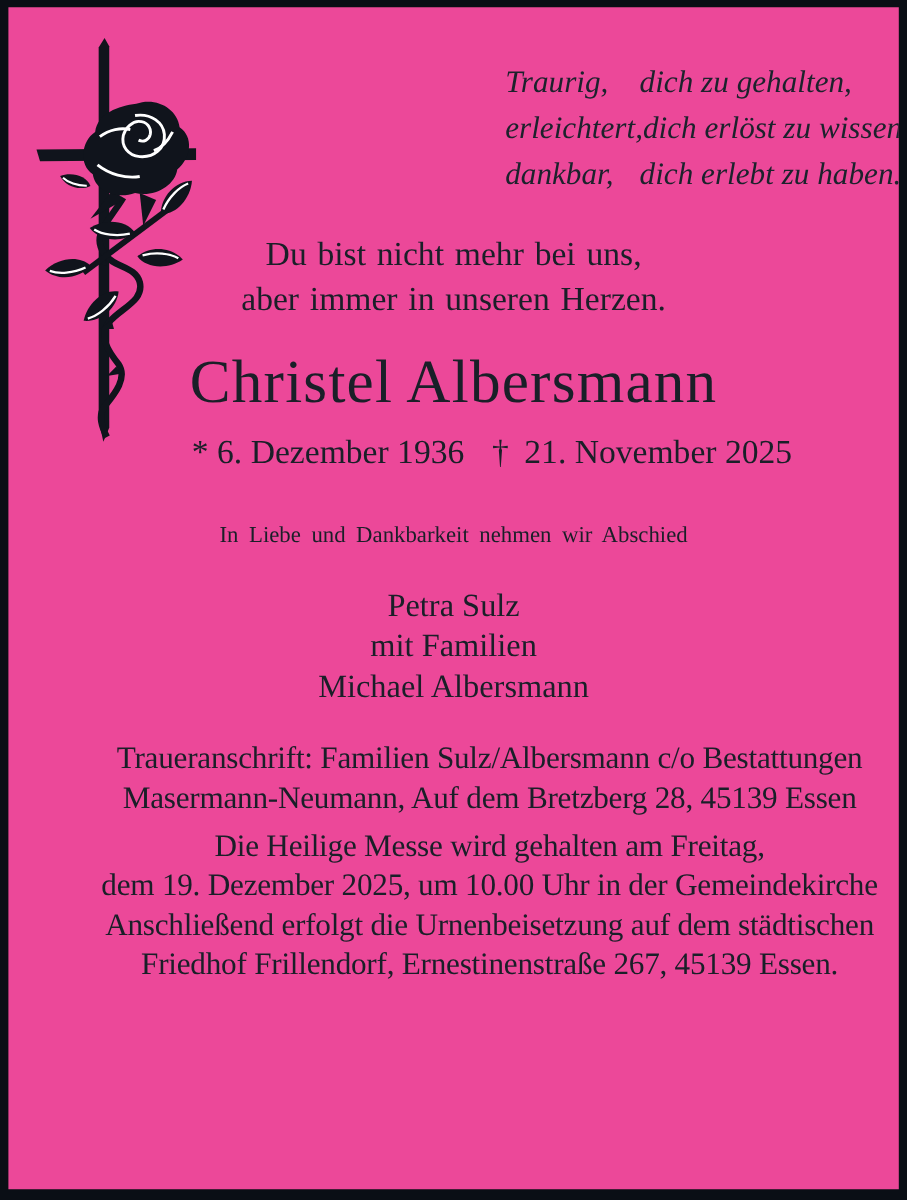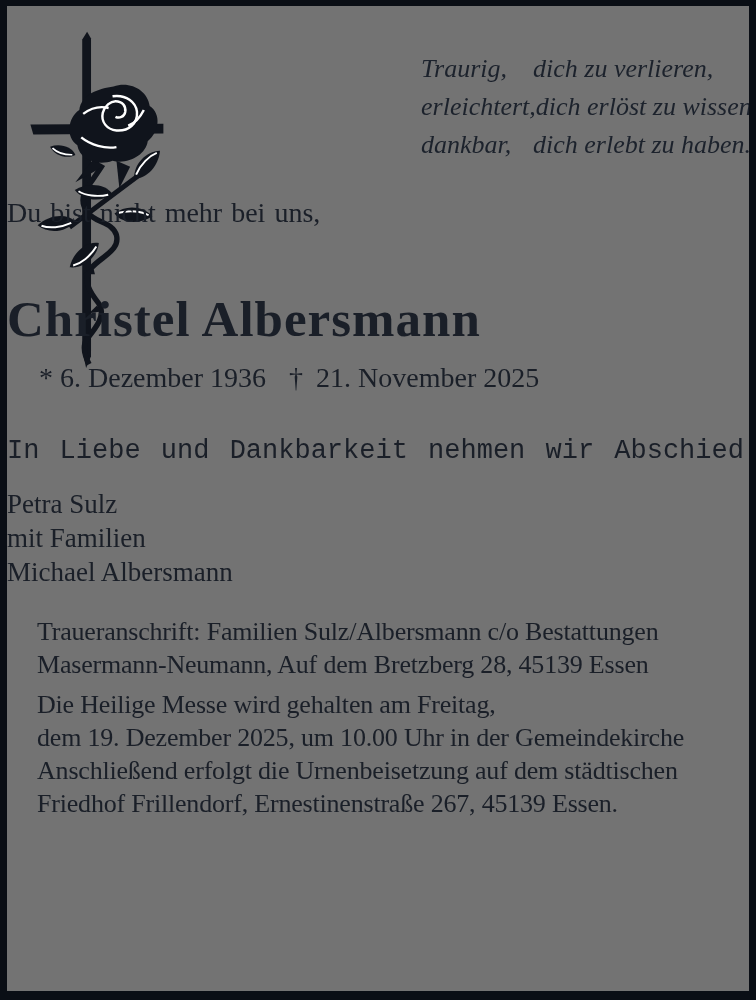--- a/index.html
+++ b/index.html
@@ -6,21 +6,21 @@
     margin: 0;
     padding: 0;
     background: #ffffff;
     font-family: "Liberation Serif", "DejaVu Serif", serif;
   }
   .sheet {
     position: relative;
     width: 756px;
     height: 1000px;
     box-sizing: border-box;
-    background: #737373;
+    background: #ec4899;
     border-style: solid;
     border-color: #0a0e15;
     border-width: 6px 7px 9px 7px;
     overflow: hidden;
     color: #1a1f28;
   }
   
   .rose-art {
     position: absolute;
     left: 10px;
@@ -39,45 +39,45 @@
     color: #1c222c;
     white-space: nowrap;
   }
   .ep-row { display: flex; }
   .ep-left { display: inline-block; min-width: 112px; }
   
   .centered {
     position: absolute;
     left: 0;
     width: 742px;
+    text-align: center;
   }
   .intro {
     top: 188px;
     font-size: 28px;
     line-height: 37px;
     word-spacing: 2px;
   }
   .name {
     top: 284px;
     font-size: 51px;
-    font-weight: bold;
+    font-weight: normal;
     margin: 0;
     letter-spacing: 1px;
   }
   .dates {
     top: 356px;
     font-size: 28px;
     margin-left: 32px;
   }
   .dates .death-sep { margin-left: 16px; margin-right: 6px; }
   .farewell {
     top: 430px;
-    font-size: 27px;
+    font-size: 19px;
     word-spacing: 4px;
-    font-family: Liberation Mono, monospace;
   }
   .mourners {
     top: 481px;
     font-size: 27px;
     line-height: 34px;
   }
   .body-block {
     font-size: 26px;
     line-height: 33px;
     letter-spacing: -0.2px;
@@ -142,34 +142,35 @@
         <path d="M66 96 C74 90 84 88 92 90"></path>
         <path d="M64 120 C74 128 88 132 100 130"></path>
         <path d="M128 92 C124 100 118 106 112 108"></path>
       </g>
     </g>
   </svg>
 
   <div class="epigraph">
     <div class="ep-row">
       <span class="ep-left">Traurig,</span>
-      <span class="ep-right">dich zu verlieren,</span>
+      <span class="ep-right">dich zu gehalten,</span>
     </div>
     <div class="ep-row">
       <span class="ep-left">erleichtert,</span>
       <span class="ep-right">dich erlöst zu wissen,</span>
     </div>
     <div class="ep-row">
       <span class="ep-left">dankbar,</span>
       <span class="ep-right">dich erlebt zu haben.</span>
     </div>
   </div>
 
   <div class="centered intro">
     <div>Du bist nicht mehr bei uns,</div>
+    <div>aber immer in unseren Herzen.</div>
   </div>
 
   <h1 class="centered name">Christel Albersmann</h1>
 
   <div class="centered dates">
     <span>*</span>
     <span>6. Dezember 1936</span>
     <span class="death-sep">†</span>
     <span>21. November 2025</span>
   </div>

